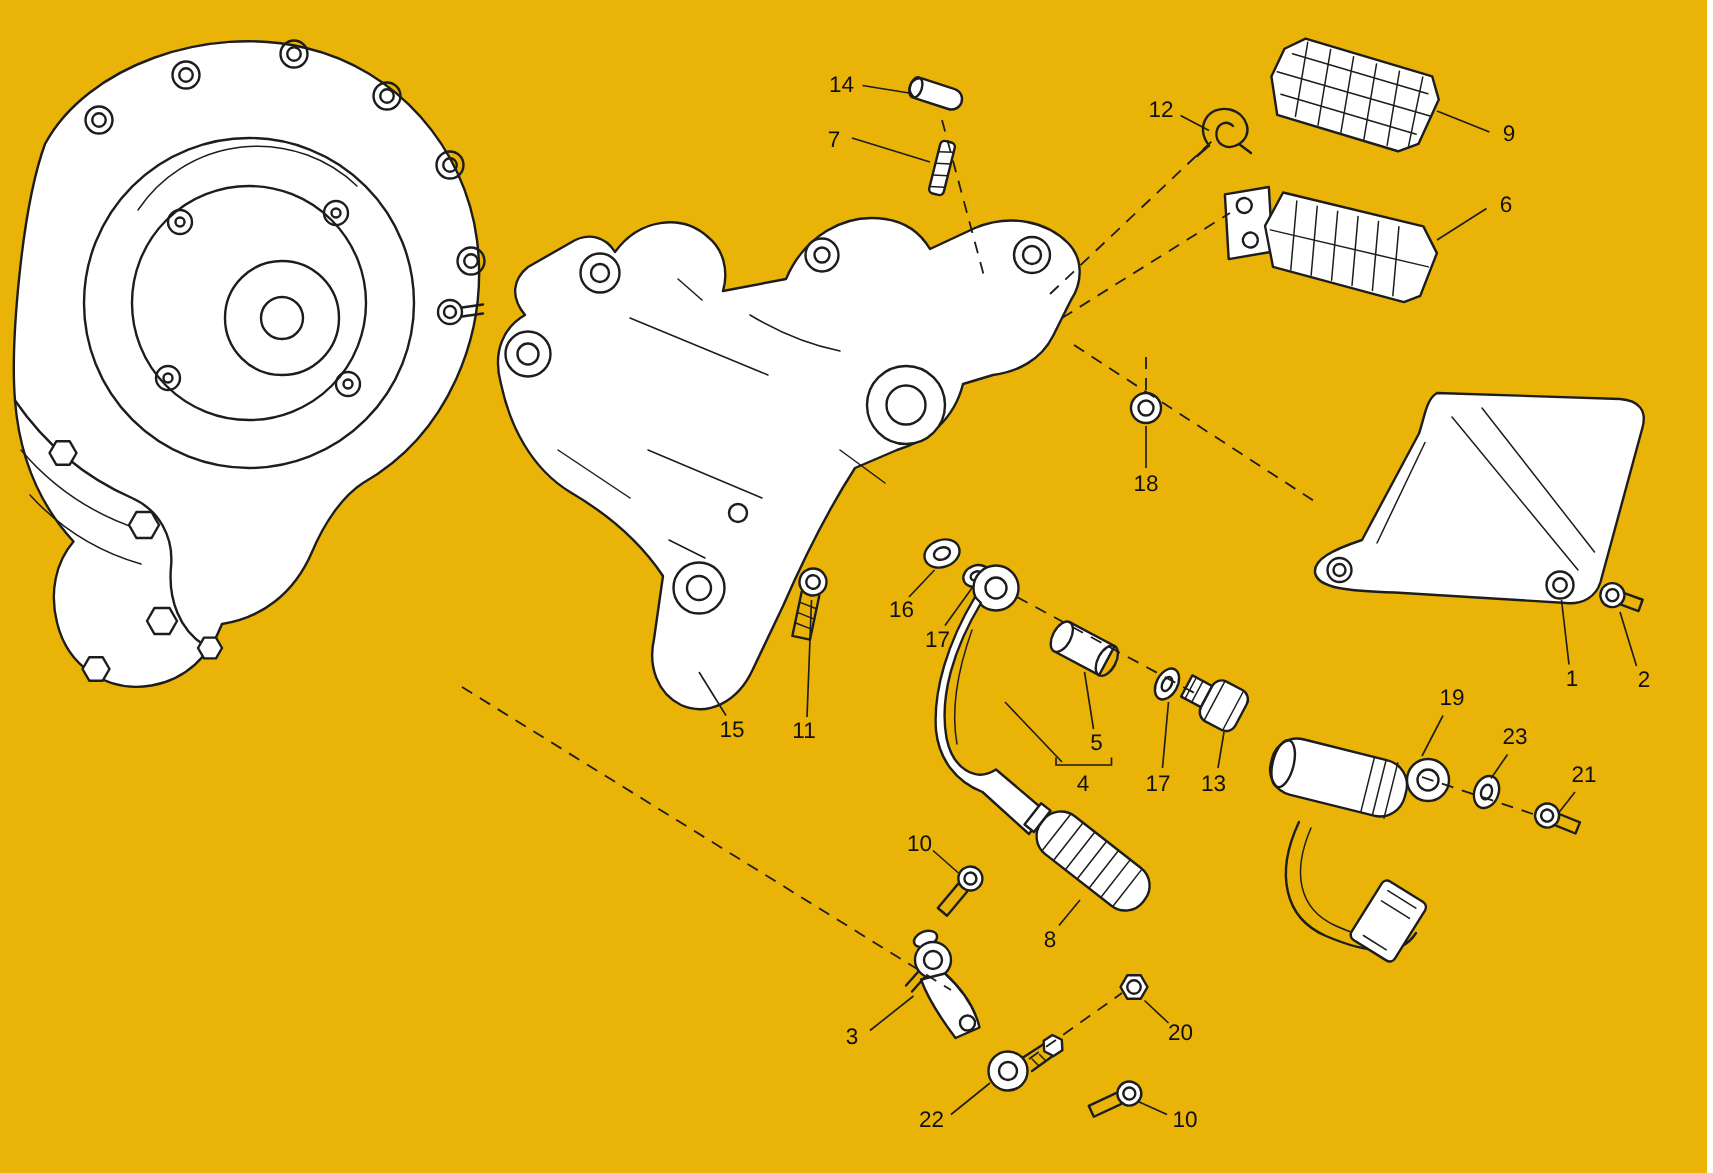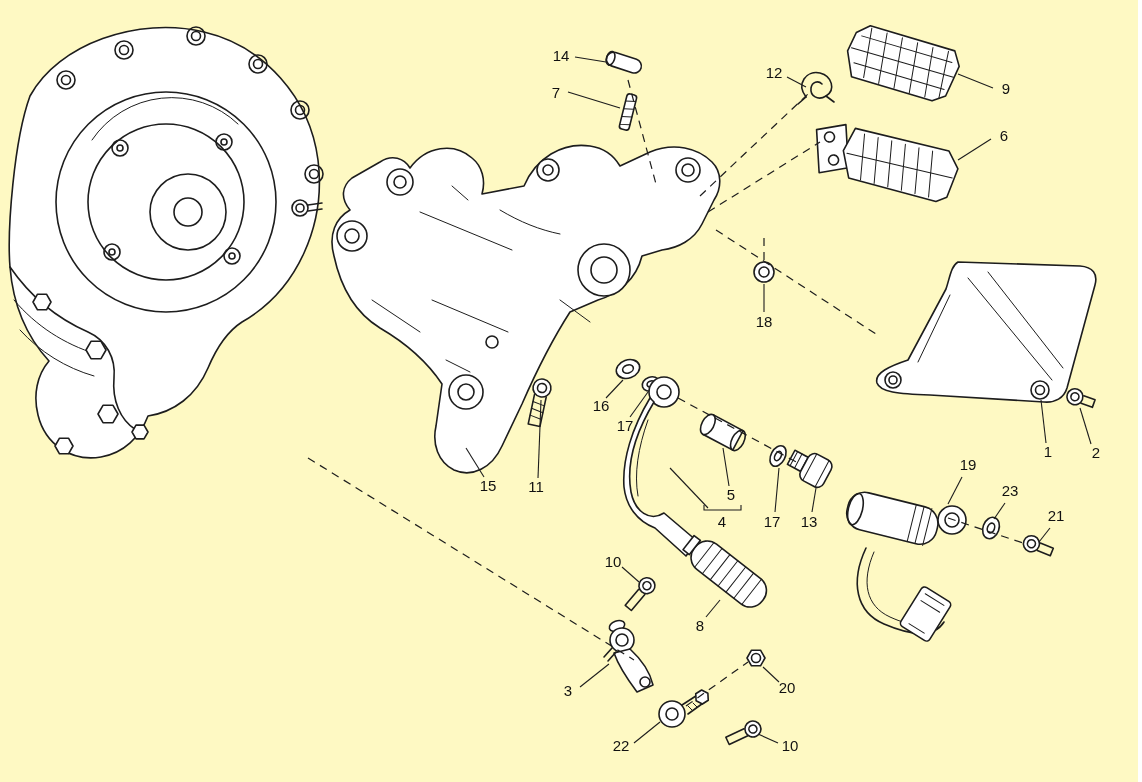--- a/index.html
+++ b/index.html
@@ -1,16 +1,16 @@
 <!DOCTYPE html>
 <html><head>
 <meta charset="utf-8">
 <style>
   html,body{margin:0;padding:0;background:#ffffff;}
-  .page{position:relative;width:1138px;height:782px;background:#fef9c3;overflow:hidden;
+  .page{position:relative;width:1138px;height:782px;background:#eab308;overflow:hidden;
         font-family:"Liberation Sans",sans-serif;}
   svg{display:block;}
   .ln{fill:none;stroke:#1d1d1d;stroke-width:1.6;stroke-linecap:round;stroke-linejoin:round;}
   .w{fill:#ffffff;}
   .t{stroke-width:1;}
   .dash path{fill:none;stroke:#1d1d1d;stroke-width:1.2;stroke-dasharray:8 6;}
   .lead path{fill:none;stroke:#1d1d1d;stroke-width:1.1;}
   .callouts text{font-family:"Liberation Sans",sans-serif;font-size:15px;fill:#111111;text-anchor:middle;}
 </style>
 </head>

